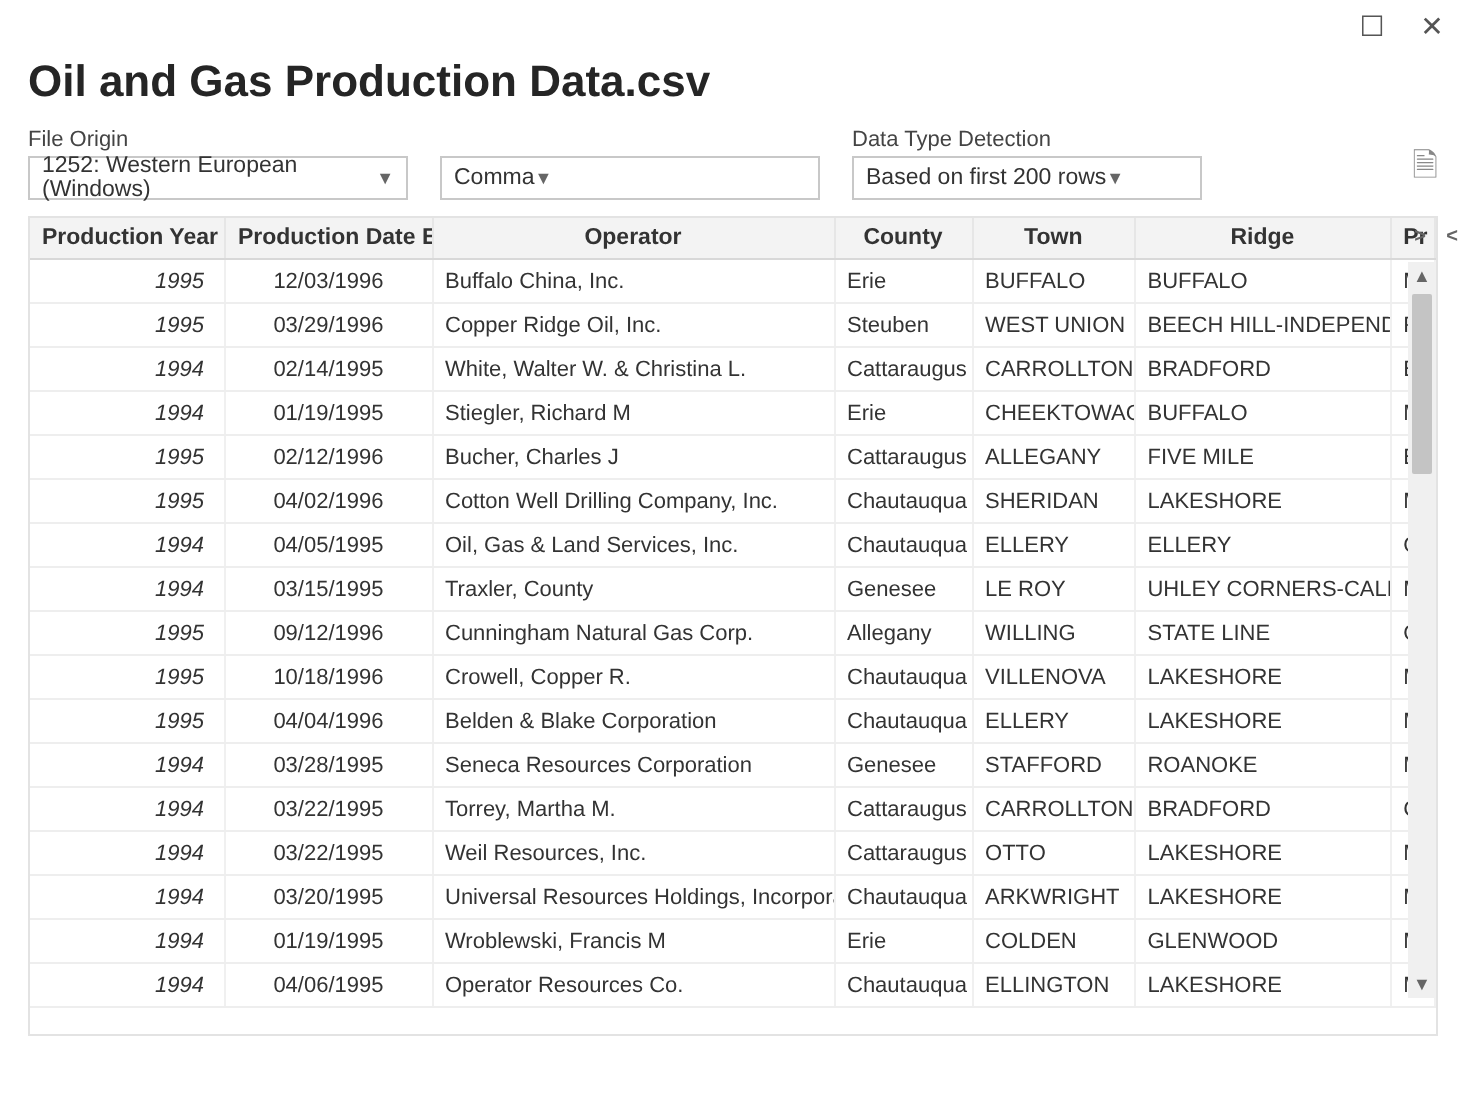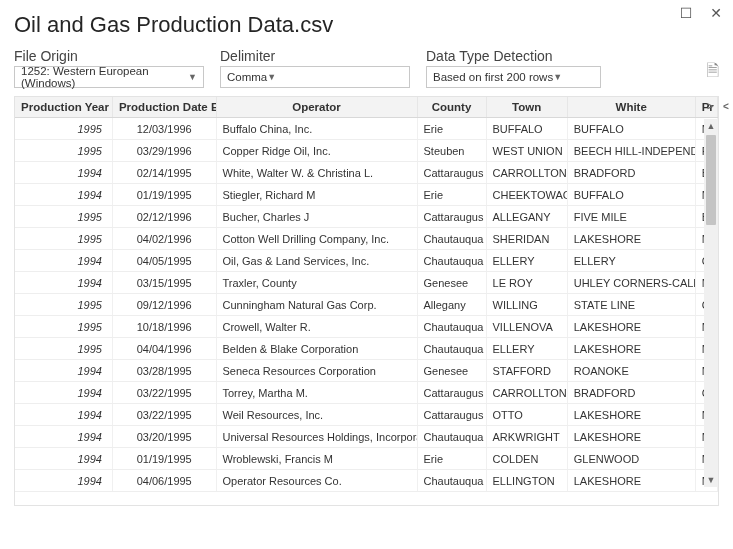--- a/index.html
+++ b/index.html
@@ -31,36 +31,36 @@
     width: 18px;
     height: 18px;
     display: inline-flex;
     align-items: center;
     justify-content: center;
     color: #555;
     font-size: 14px;
   }
   .title {
     font-size: 22px;
-    font-weight: 400;
+    font-weight: 700;
     color: #252525;
-    margin: 4px 0 10px 0;
+    margin: 20px 0 10px 0;
   }
   .option-row {
     display: flex;
     align-items: flex-end;
     gap: 16px;
     margin-bottom: 8px;
   }
   .option-group { display: flex; flex-direction: column; }
   .option-group.origin   { width: 190px; }
   .option-group.delimiter{ width: 190px; }
   .option-group.detect   { width: 175px; }
   .option-label {
-    font-size: 14px;
+    font-size: 11px;
     color: #444;
     margin-bottom: 2px;
   }
   .combo {
     height: 22px;
     border: 1px solid #c8c8c8;
     background: #fff;
     display: flex;
     align-items: center;
     justify-content: flex-start;
@@ -232,21 +232,20 @@
 
   <div class="option-row">
     <div class="option-group origin">
       <div class="option-label">File Origin</div>
       <div class="combo">
         <span>1252: Western European (Windows)</span>
         <span class="chev">▼</span>
       </div>
     </div>
     <div class="option-group delimiter">
-      <div class="option-label">Delimiter</div>
       <div class="combo">
         <span>Comma</span>
         <span class="chev">▼</span>
       </div>
     </div>
     <div class="option-group detect">
       <div class="option-label">Data Type Detection</div>
       <div class="combo">
         <span>Based on first 200 rows</span>
         <span class="chev">▼</span>
@@ -267,21 +266,21 @@
             <col class="c-field">
             <col class="c-pr">
         </colgroup>
         <thead>
           <tr>
             <th>Production Year</th>
             <th>Production Date Entered</th>
             <th>Operator</th>
             <th>County</th>
             <th>Town</th>
-            <th>White</th>
+            <th>Ridge</th>
             <th>Pr</th>
           </tr>
         </thead>
         <tbody id="tbody">
             <tr>
               <td class="num">1995</td>
               <td class="date">12/03/1996</td>
               <td class="text">Buffalo China, Inc.</td>
               <td class="text">Erie</td>
               <td class="text">BUFFALO</td>
@@ -356,21 +355,21 @@
               <td class="date">09/12/1996</td>
               <td class="text">Cunningham Natural Gas Corp.</td>
               <td class="text">Allegany</td>
               <td class="text">WILLING</td>
               <td class="text">STATE LINE</td>
               <td class="text">OR</td>
             </tr>
             <tr>
               <td class="num">1995</td>
               <td class="date">10/18/1996</td>
-              <td class="text">Crowell, Walter R.</td>
+              <td class="text">Crowell, Copper R.</td>
               <td class="text">Chautauqua</td>
               <td class="text">VILLENOVA</td>
               <td class="text">LAKESHORE</td>
               <td class="text">ME</td>
             </tr>
             <tr>
               <td class="num">1995</td>
               <td class="date">04/04/1996</td>
               <td class="text">Belden &amp; Blake Corporation</td>
               <td class="text">Chautauqua</td>

